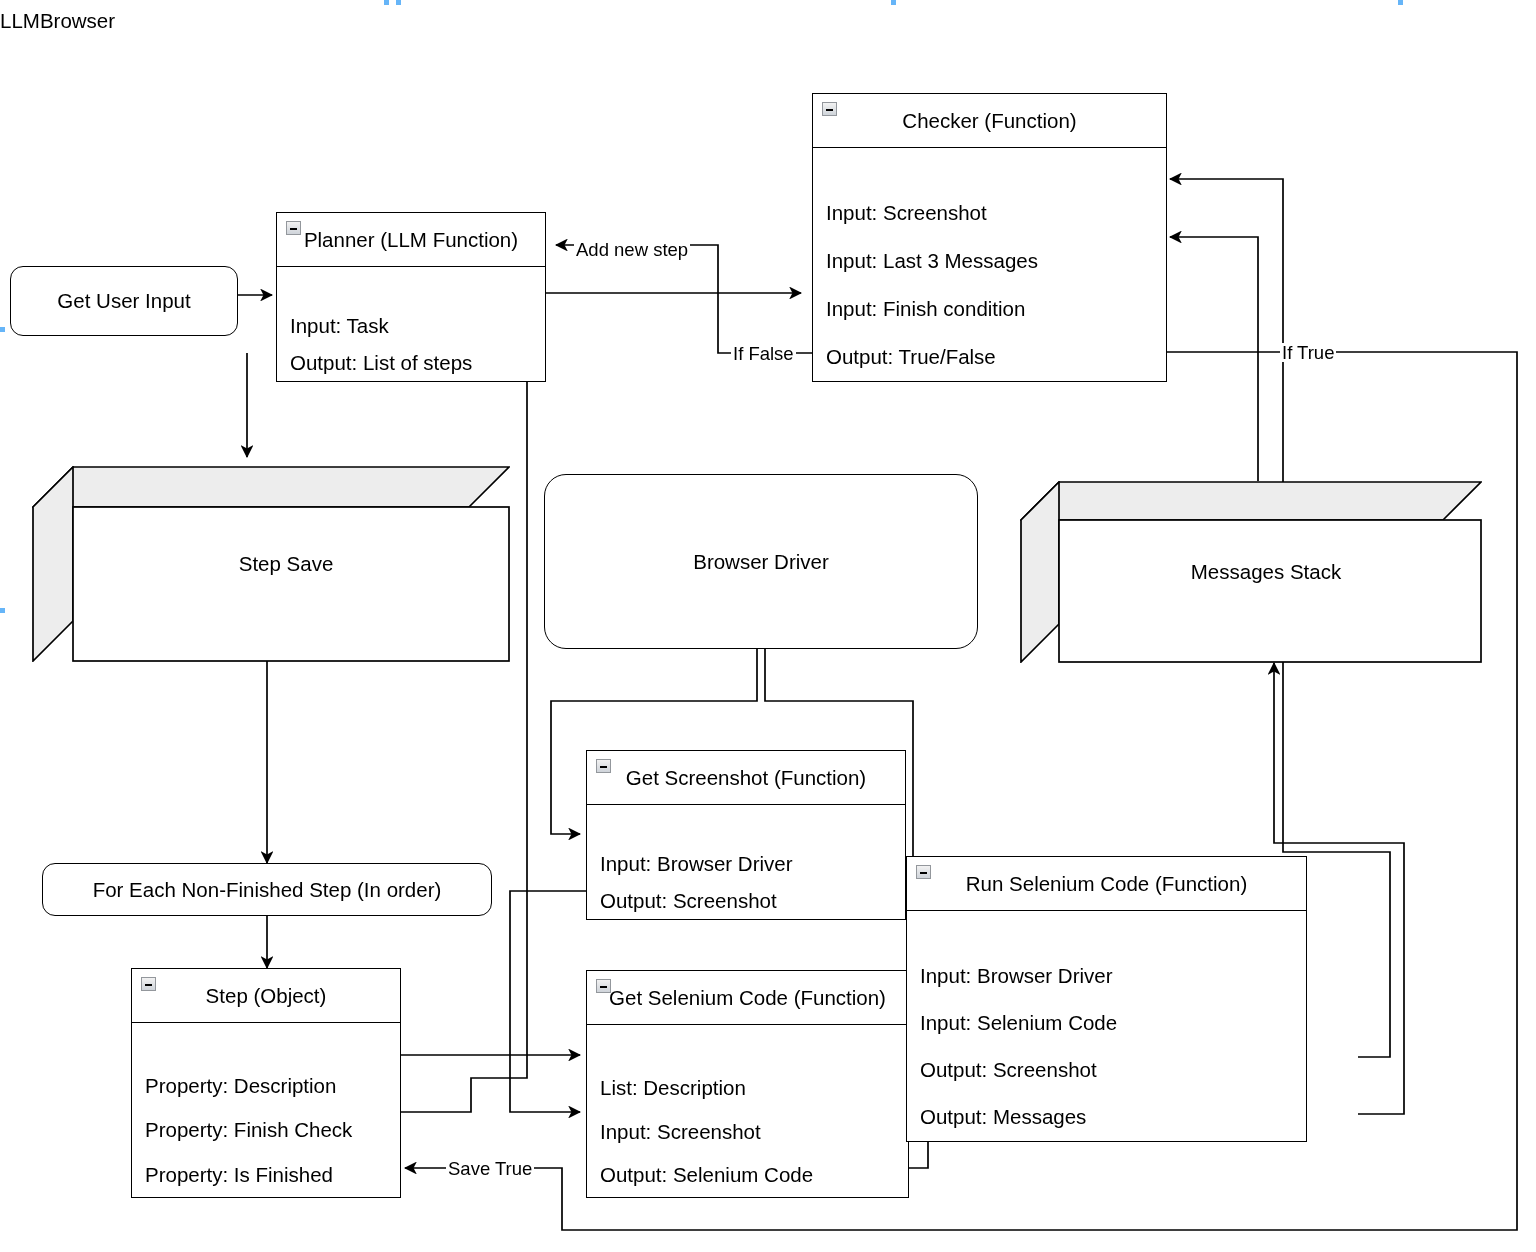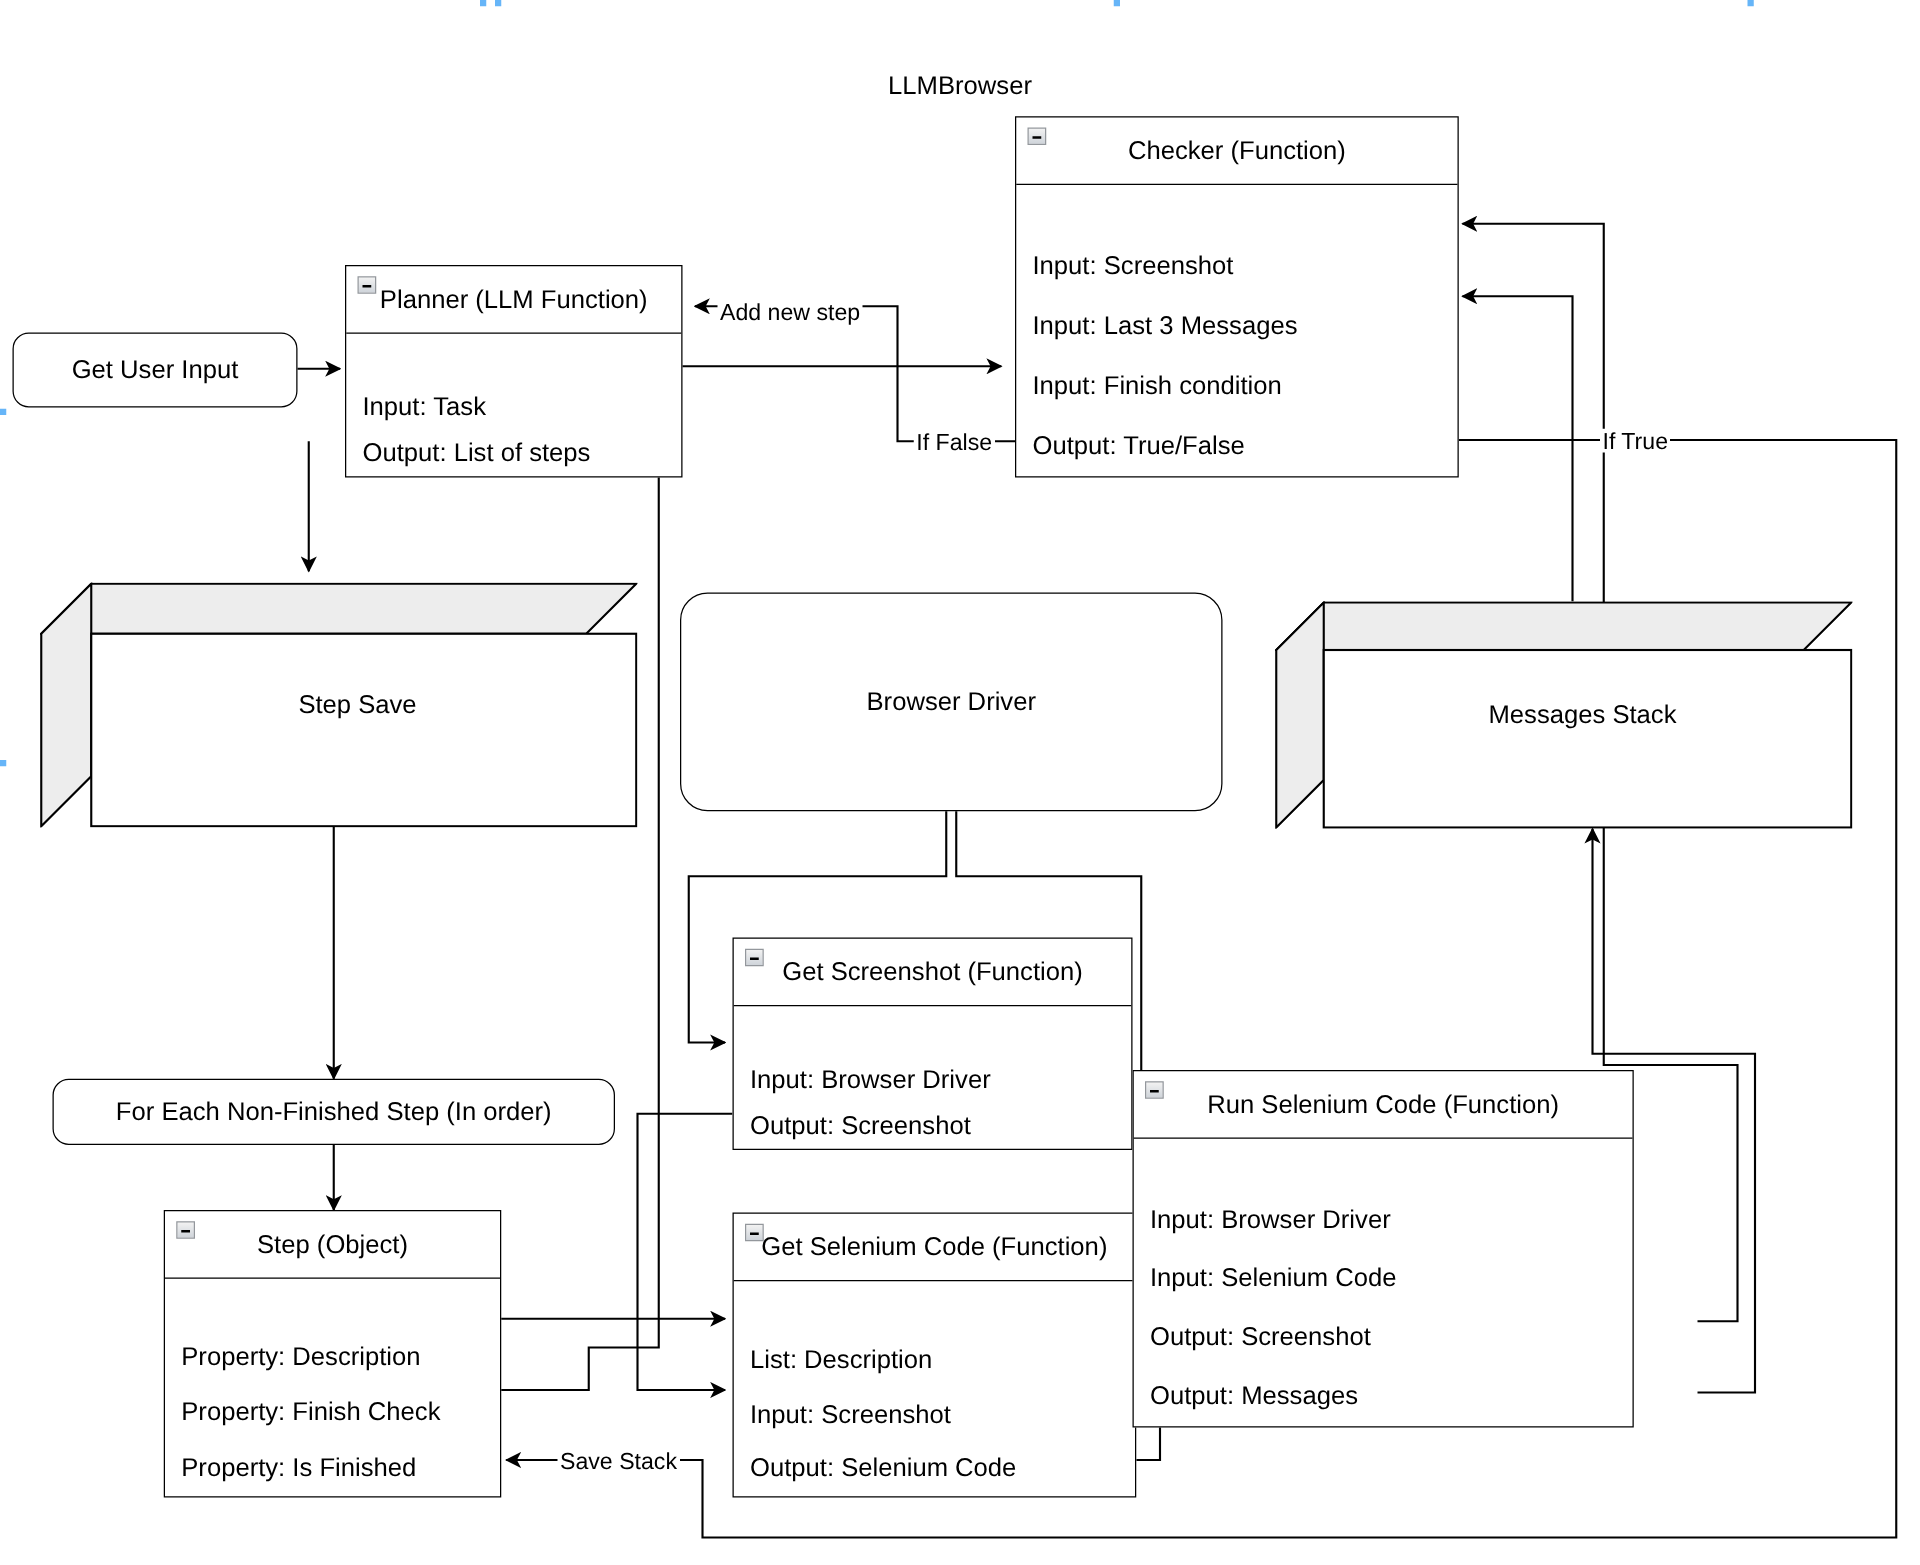--- a/index.html
+++ b/index.html
@@ -121,24 +121,23 @@
     background: #ffffff;
     padding: 0 2px;
     white-space: nowrap;
     line-height: 1.05;
   }
   #diagram-title {
     position: absolute;
     top: 9px;
     left: 0;
     width: 1536px;
-    text-align: center;
-    font-size: 20.5px;
-    white-space: nowrap;
-    margin-top: 48px;
+    text-align: left;
+    font-size: 20.5px;
+    white-space: nowrap;
   }
   .sel-dot {
     position: absolute;
     width: 5px;
     height: 5px;
     background: #66b5f8;
   }
 </style>
 </head>
 <body>
@@ -188,21 +187,21 @@
 
   <div id="diagram-title">LLMBrowser</div>
 
   <div class="sel-dot" style="left:384px;top:0px;"></div>
   <div class="sel-dot" style="left:396px;top:0px;"></div>
   <div class="sel-dot" style="left:891px;top:0px;"></div>
   <div class="sel-dot" style="left:1398px;top:0px;"></div>
   <div class="sel-dot" style="left:0px;top:327px;"></div>
   <div class="sel-dot" style="left:0px;top:608px;"></div>
 
-  <div class="node roundbox" style="left:10px; top:266px; width:228px; height:60px;">
+  <div class="node roundbox" style="left:10px; top:266px; width:228px; height:70px;">
     <span>Get User Input</span>
   </div>
 
   <div class="node umlbox" style="left:276px; top:212px; width:270px; height:170px;text-align:center;">
     <div class="uml-title">
       <span class="collapse-icon"></span>
       <span>Planner (LLM Function)</span>
     </div>
     <div class="uml-rows">
       <div class="uml-row">Input: Task</div>
@@ -296,15 +295,15 @@
       <div class="uml-row">Output: Messages</div>
     </div>
   </div>
 
   <div class="edge-label" style="left:574px; top:240px;">Add new step</div>
 
   <div class="edge-label" style="left:731px; top:344px;">If False</div>
 
   <div class="edge-label" style="left:1280px; top:343px;">If True</div>
 
-  <div class="edge-label" style="left:446px; top:1159px;">Save Stack</div>
+  <div class="edge-label" style="left:446px; top:1159px;">Save True</div>
 
 </div>
 
 </body></html>

